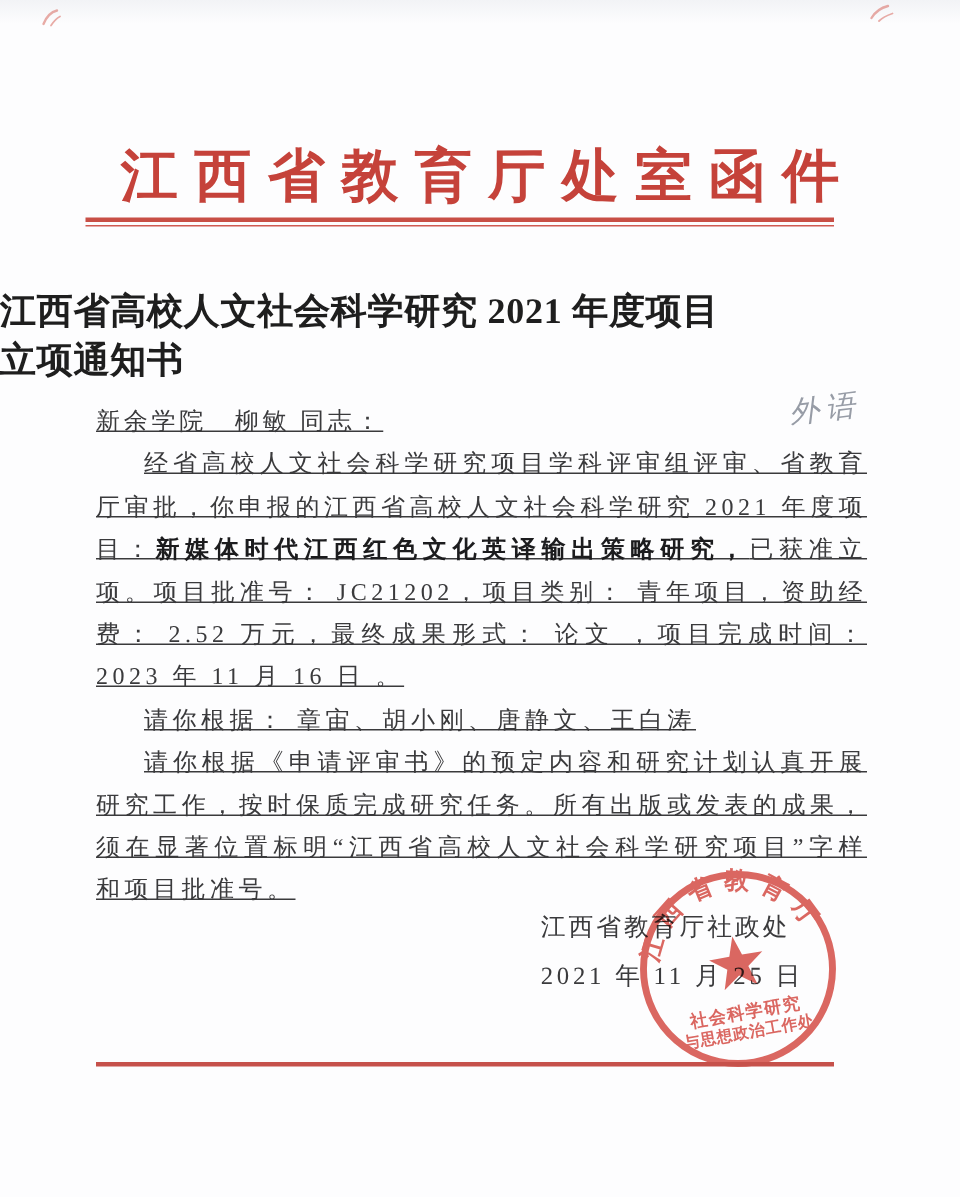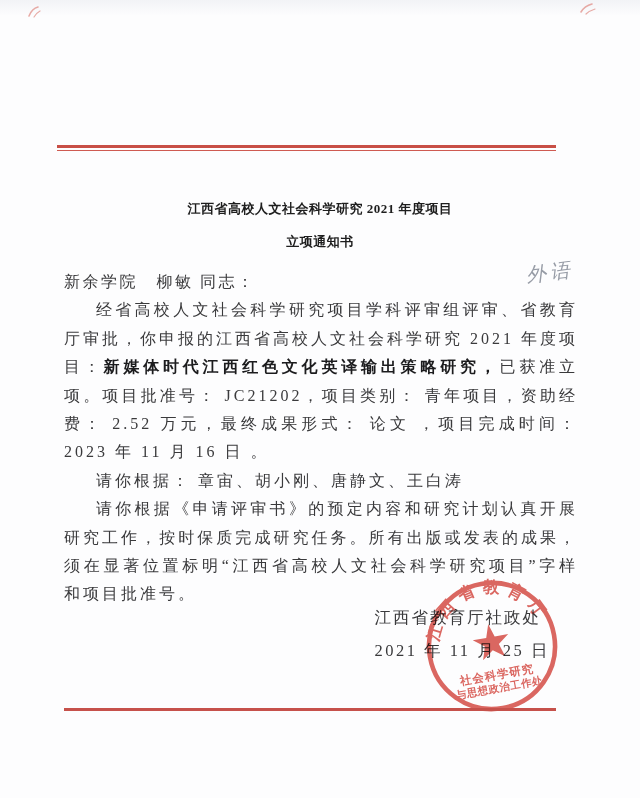--- a/index.html
+++ b/index.html
@@ -31,52 +31,53 @@
   }
   .rule-double{
     position:absolute;left:57px;top:145px;width:499px;height:7px;
   }
   .rule-double .thick{height:3px;background:#c84f46;}
   .rule-double .thin{height:1px;background:#cf5b52;margin-top:2px;}
 
   
   .doc-title{
     position:absolute;left:0;top:192px;width:640px;
-    text-align:center;color:#1e1e1e;
-    font-weight:bold;font-size:13px;line-height:33px;
+    text-align:left;color:#1e1e1e;
+    font-weight:bold;font-size:24px;line-height:33px;
     letter-spacing:0.5px;
   }
 
   
   .handwritten{
     position:absolute;left:526px;top:259px;
     color:#979ca6;font-size:20px;font-style:italic;
     transform:rotate(-7deg);
     letter-spacing:4px;white-space:nowrap;
   }
 
   
   .body-text{
     position:absolute;left:64px;top:268px;width:514px;
     color:#3a3a3c;font-size:16px;line-height:28.4px;
     letter-spacing:3px;
     text-align:justify;
+    text-decoration:underline;
   }
   .body-text .salutation{letter-spacing:2.5px;}
   .body-text p{margin:0;text-indent:2em;}
   .body-text b{color:#1c1c1e;}
 
   
   .signature{
     position:absolute;right:84px;top:601px;
     text-align:left;color:#3a3a3c;
     font-size:16.5px;line-height:33px;letter-spacing:2px;
     white-space:nowrap;
   }
-  .signature .date{margin-right:6px;letter-spacing:2.5px;}
+  .signature .date{margin-right:20px;letter-spacing:2.5px;}
 
   
   .seal{
     position:absolute;left:418px;top:572px;width:148px;height:148px;
     mix-blend-mode:multiply;opacity:.82;
   }
 
   
   .bottom-rule{
     position:absolute;left:64px;top:708px;width:492px;height:2.5px;
@@ -94,20 +95,21 @@
       <path d="M8 12 C10 9, 12 7, 14 6" stroke="#d86a60" stroke-width="1.2" fill="none" stroke-linecap="round"></path>
     </svg>
   </span>
   <span class="corner-mark right">
     <svg width="18" height="14" viewBox="0 0 18 14">
       <path d="M2 10 C5 5, 9 3, 13 2" stroke="#d86a60" stroke-width="1.6" fill="none" stroke-linecap="round"></path>
       <path d="M7 12 C10 9, 13 8, 16 7" stroke="#d86a60" stroke-width="1.2" fill="none" stroke-linecap="round"></path>
     </svg>
   </span>
 
+  <div class="letterhead">江西省教育厅处室函件</div>
   <div class="rule-double">
     <div class="thick"></div>
     <div class="thin"></div>
   </div>
 
   <div class="doc-title">
     <div>江西省高校人文社会科学研究 2021 年度项目</div>
     <div>立项通知书</div>
   </div>
 

